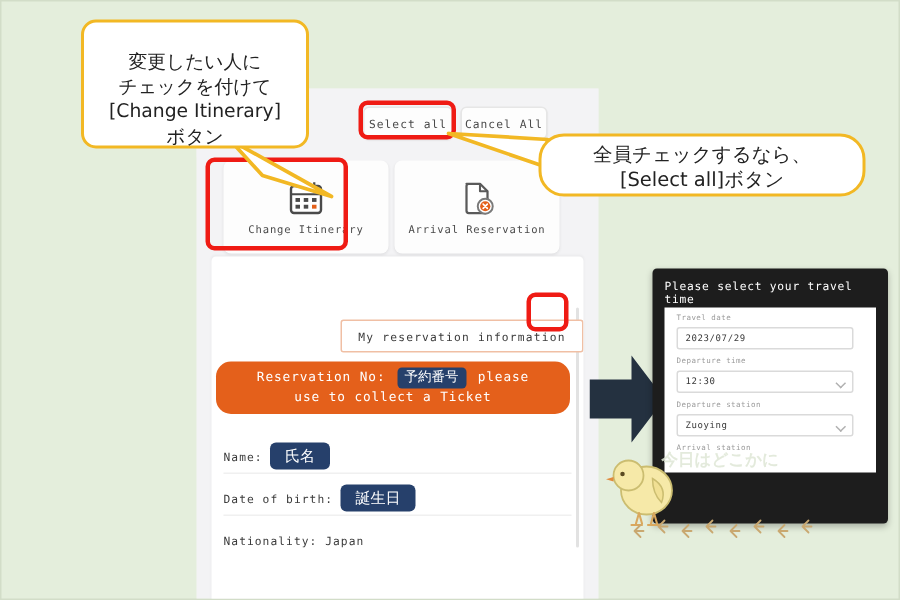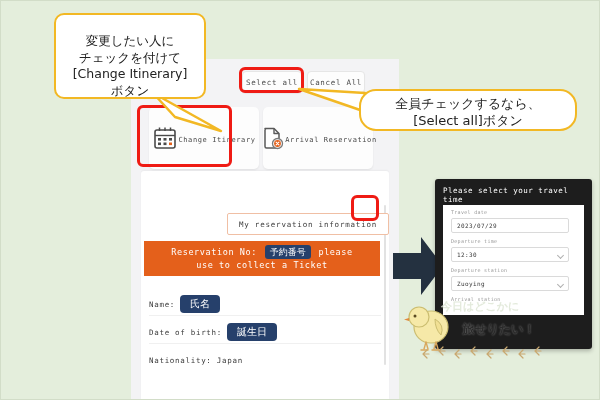--- a/index.html
+++ b/index.html
@@ -37,21 +37,21 @@
   .pill-select-all{left:111px;width:58px;}
   .pill-cancel-all{left:176px;width:56px;}
 
   .action-cards{
     position:absolute;left:10px;top:48px;width:248px;height:62px;
   }
   .card{
     position:absolute;top:0;height:62px;width:110px;
     background:#fdfdfd;border-radius:5px;
     box-shadow:0 1px 2px rgba(0,0,0,.07);
-    display:flex;flex-direction:row;align-items:center;justify-content:center;
+    display:flex;flex-direction:column;align-items:center;justify-content:center;
   }
   .card-change{left:8px;}
   .card-cancel{left:122px;}
   .card-label{
     font-size:7px;color:#4a4a4a;letter-spacing:.6px;margin-top:4px;
     font-family:"DejaVu Sans Mono","Liberation Mono",monospace;
     white-space:nowrap;
   }
   .icon-box{width:26px;height:26px;display:block;}
 
@@ -84,20 +84,21 @@
     font-size:7.5px;color:#3c3c3c;letter-spacing:.8px;
     font-family:"DejaVu Sans Mono","Liberation Mono",monospace;
     white-space:nowrap;
     margin-left:44px;
   }
   .res-banner{
     position:absolute;left:3px;top:70px;width:236px;padding:4px 0 5px 0;
     background:#e4601b;color:#ffffff;text-align:center;
     font-size:8.5px;line-height:12px;letter-spacing:.6px;
     font-family:"DejaVu Sans Mono","Liberation Mono",monospace;
+    border-radius:10px;
   }
   .navy-tag{
     display:inline-block;background:#26406b;color:#ffffff;
     border-radius:3px;padding:1px 5px;margin:0 2px;
     font-size:9px;letter-spacing:0;vertical-align:middle;
     font-family:"DejaVu Sans","Liberation Sans",sans-serif;
   }
   .field-row{
     position:absolute;left:8px;width:232px;height:22px;
     display:flex;align-items:center;
@@ -337,21 +338,20 @@
         <span>Zuoying</span>
         <span class="caret"></span>
       </div>
 
       <div class="fld-label" style="top:91px;">Arrival station</div>
     </div>
 
   </div>
 
   <div class="jp-ghost">今日はどこかに</div>
-  <div class="jp-overlay">旅せりたい！</div>
 
   <div class="chick-wrap">
     <svg viewBox="0 0 60 60" width="60" height="60">
       <ellipse cx="32" cy="30" rx="17" ry="16" fill="#f6e9a8" stroke="#cbbd70" stroke-width="1.2"></ellipse>
       <circle cx="20" cy="20" r="10" fill="#f6e9a8" stroke="#cbbd70" stroke-width="1.2"></circle>
       <path d="M36 22 q10 6 6 16 q-6 -6 -6 -16 z" fill="#f1e094" stroke="#cbbd70" stroke-width="1"></path>
       <circle cx="16" cy="19" r="1.5" fill="#5a4a22"></circle>
       <path d="M10 21 l-5 1.5 l5 1.5 z" fill="#e08a3c"></path>
       <path d="M27 45 l-2 7 M27 45 l2 7" stroke="#d9a85e" stroke-width="1.4" stroke-linecap="round"></path>
       <path d="M37 45 l-2 7 M37 45 l2 7" stroke="#d9a85e" stroke-width="1.4" stroke-linecap="round"></path>

